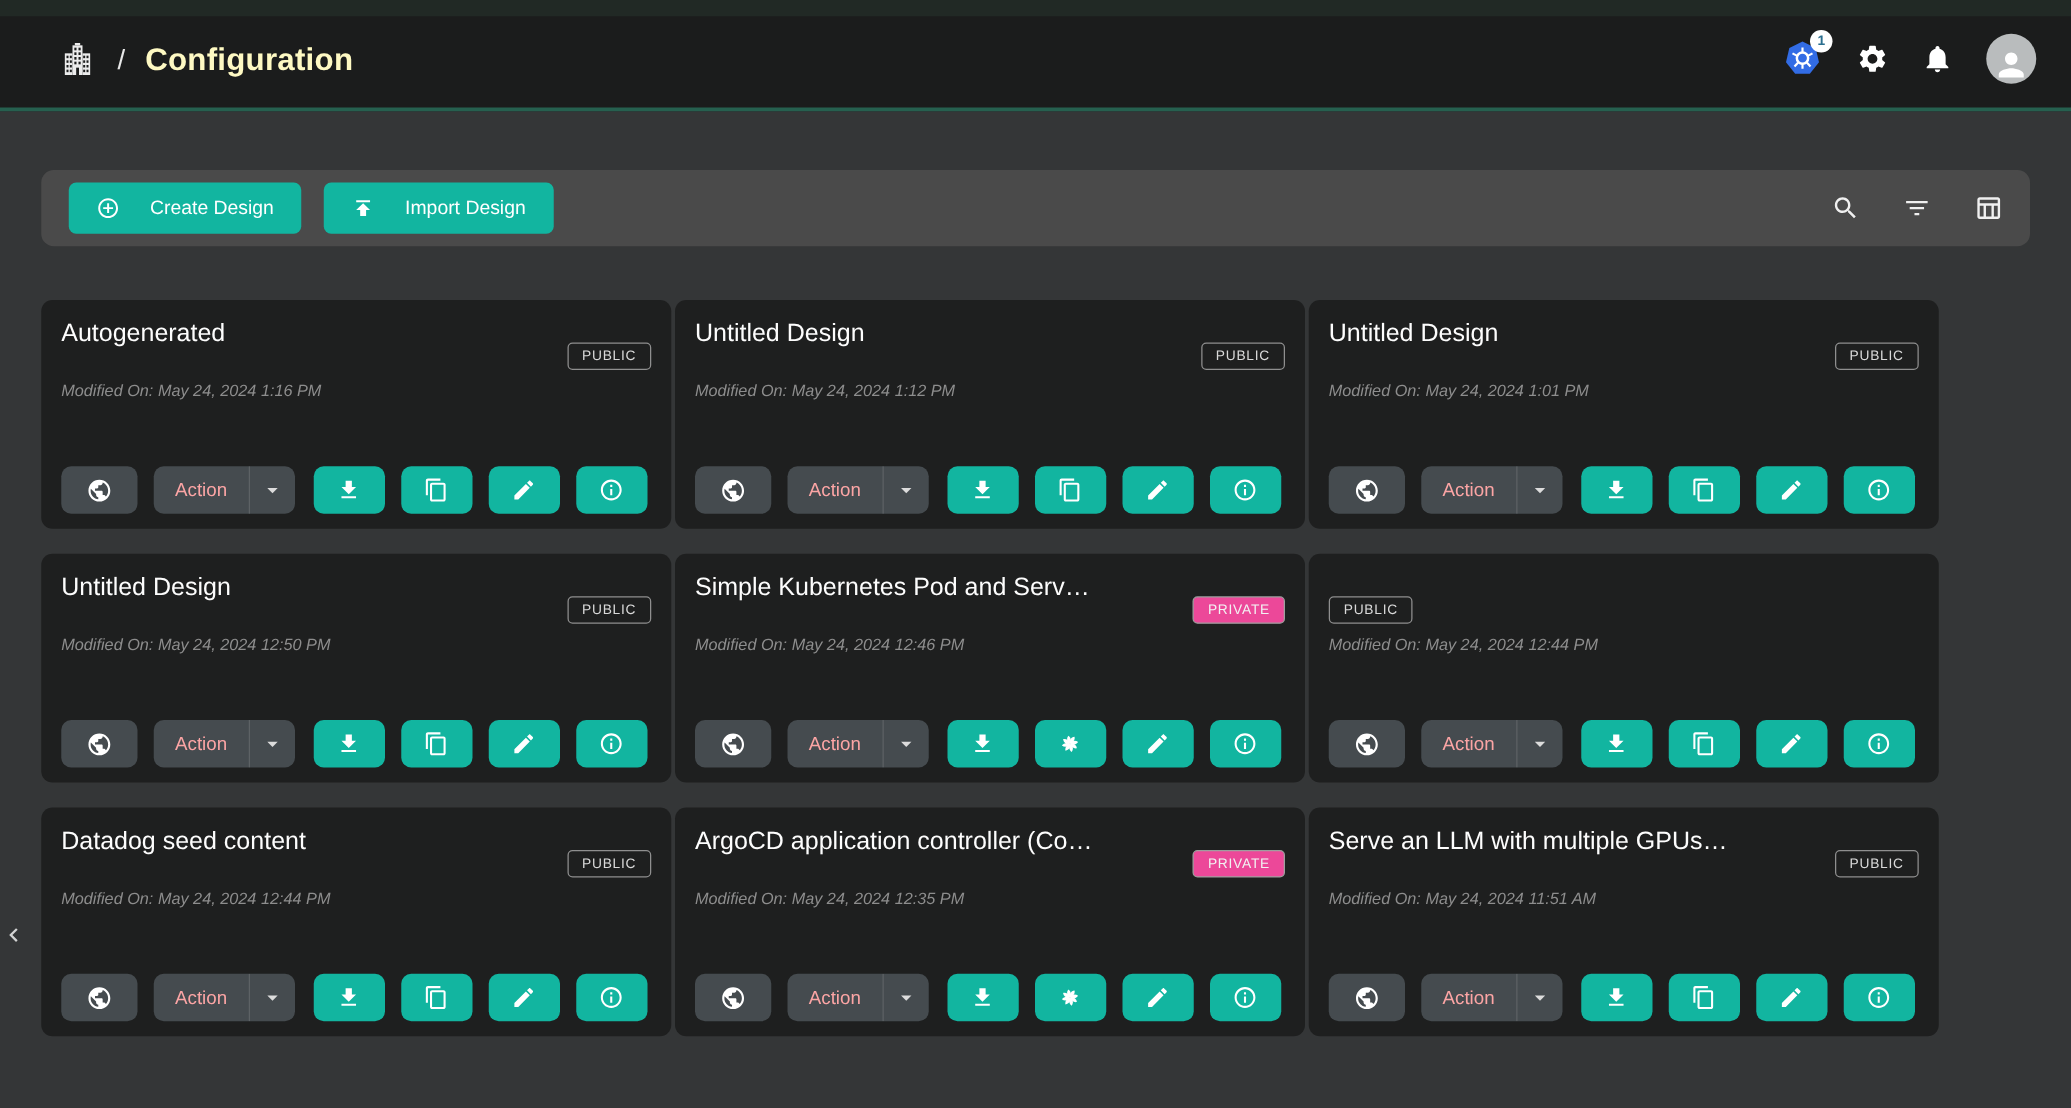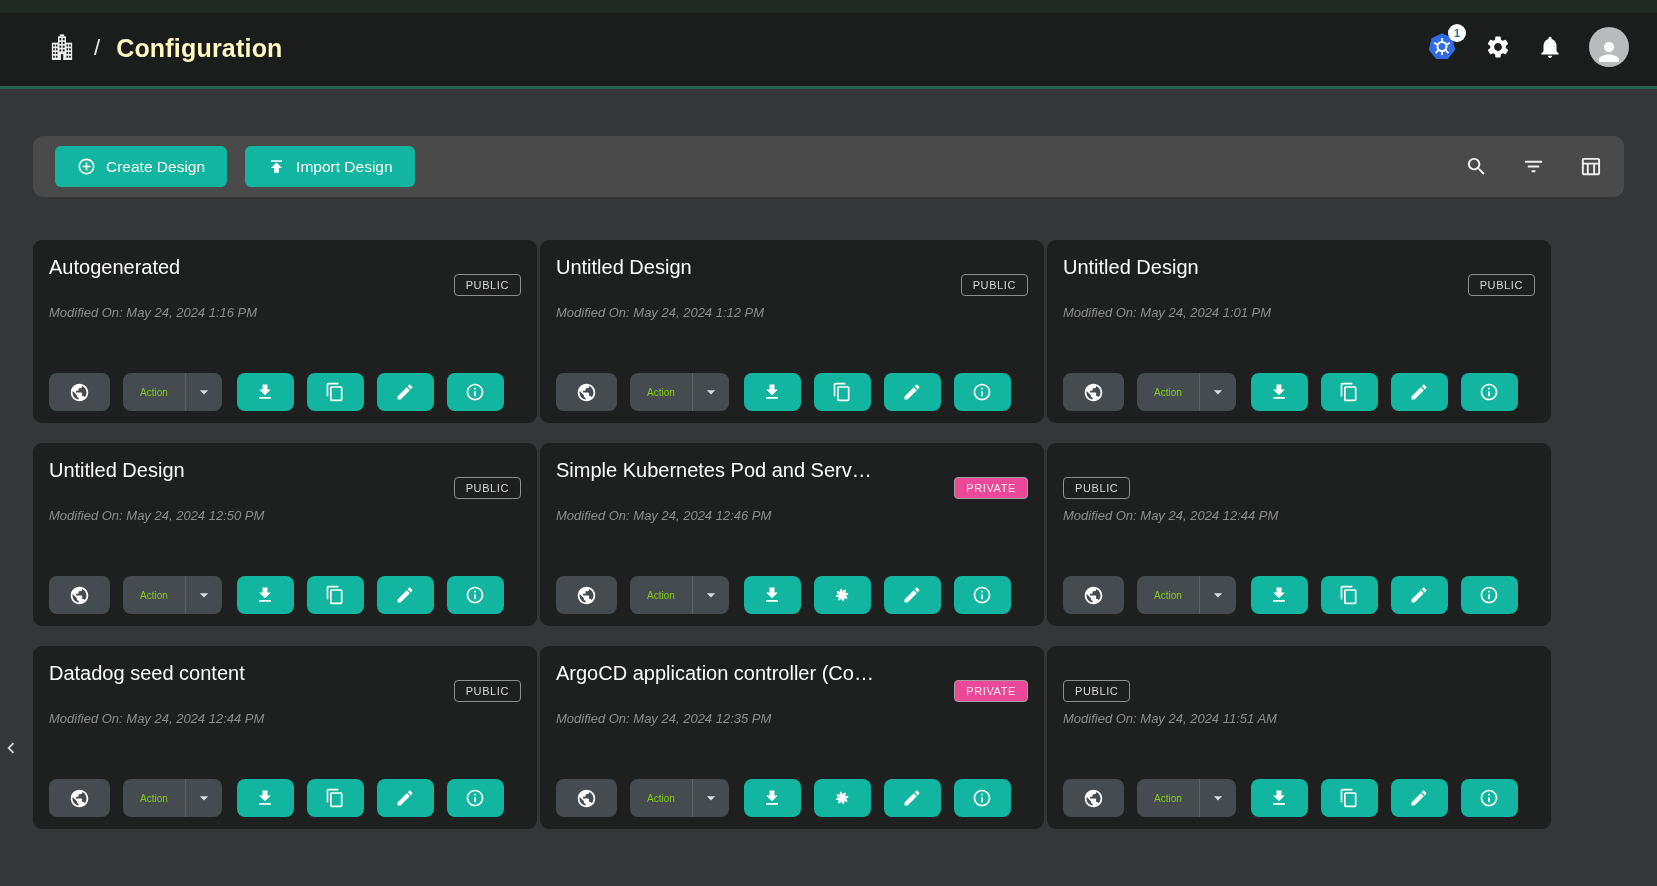--- a/index.html
+++ b/index.html
@@ -40,21 +40,21 @@
   }
   .avatar svg { width:30px; height:30px; color:#fff; }
 
   
   .toolbar {
     margin:47px 33px 0 33px; width:1591px; height:61px;
     background:#4a4a4a; border-radius:10px;
     display:flex; align-items:center; padding:0 22px; gap:18px;
   }
   .btn-primary {
-    display:flex; align-items:center; gap:10px;
+    display:flex; align-items:center; gap:24px;
     background:var(--teal); color:#fff; border:none; cursor:pointer;
     height:41px; padding:0 22px; border-radius:6px;
     font-size:15.5px; font-family:inherit;
   }
   .btn-primary svg { width:19px; height:19px; }
   .toolbar-spacer { flex:1; }
   .ticon { width:23px; height:23px; color:#f0f0f0; cursor:pointer; margin-left:16px; }
 
   
   .grid {
@@ -86,21 +86,21 @@
     margin-top:auto; display:flex; align-items:center; gap:13px;
   }
   .btn-dark {
     height:38px; background:#454b4f; border:none; border-radius:8px;
     color:#fff; cursor:pointer; display:flex; align-items:center; justify-content:center;
   }
   .btn-globe { width:61px; }
   .btn-globe svg { width:21px; height:21px; }
   .action-split { display:flex; align-items:stretch; padding:0; overflow:hidden; margin-right:2px; }
   .action-label {
-    padding:0 17px; display:flex; align-items:center; font-size:10px; color:#84cc16; cursor:pointer;
+    padding:0 17px; display:flex; align-items:center; font-size:15px; color:#fca5a5; cursor:pointer;
   }
   .action-caret {
     width:37px; display:flex; align-items:center; justify-content:center;
     border-left:1px solid #5d6265; cursor:pointer;
   }
   .action-caret svg { width:20px; height:20px; color:#dcdcdc; }
   .btn-teal {
     width:57px; height:38px; background:var(--teal); border:none; border-radius:8px;
     color:#fff; cursor:pointer; display:flex; align-items:center; justify-content:center;
   }
@@ -585,20 +585,21 @@
       <button class="btn-teal">
         <svg viewBox="0 0 24 24" fill="currentColor">
             <path d="M11 7h2v2h-2zm0 4h2v6h-2zm1-9C6.48 2 2 6.48 2 12s4.48 10 10 10 10-4.48 10-10S17.52 2 12 2zm0 18c-4.41 0-8-3.59-8-8s3.59-8 8-8 8 3.59 8 8-3.59 8-8 8z"></path>
           </svg>
       </button>
     </div>
   </div>
 
   <div class="card">
     <div class="card-top">
+      <div class="card-title">Serve an LLM with multiple GPUs…</div>
       <span class="badge badge-public">PUBLIC</span>
     </div>
     <div class="card-modified">Modified On: May 24, 2024 11:51 AM</div>
     <div class="card-actions">
       <button class="btn-dark btn-globe">
         <svg viewBox="0 0 24 24" fill="currentColor">
             <path d="M12 2C6.48 2 2 6.48 2 12s4.48 10 10 10 10-4.48 10-10S17.52 2 12 2zm-1 17.93c-3.95-.49-7-3.85-7-7.93 0-.62.08-1.21.21-1.79L9 15v1c0 1.1.9 2 2 2v1.93zm6.9-2.54c-.26-.81-1-1.39-1.9-1.39h-1v-3c0-.55-.45-1-1-1H8v-2h2c.55 0 1-.45 1-1V7h2c1.1 0 2-.9 2-2v-.41c2.93 1.19 5 4.06 5 7.41 0 2.08-.8 3.97-2.1 5.39z"></path>
           </svg>
       </button>
       <div class="btn-dark action-split">

